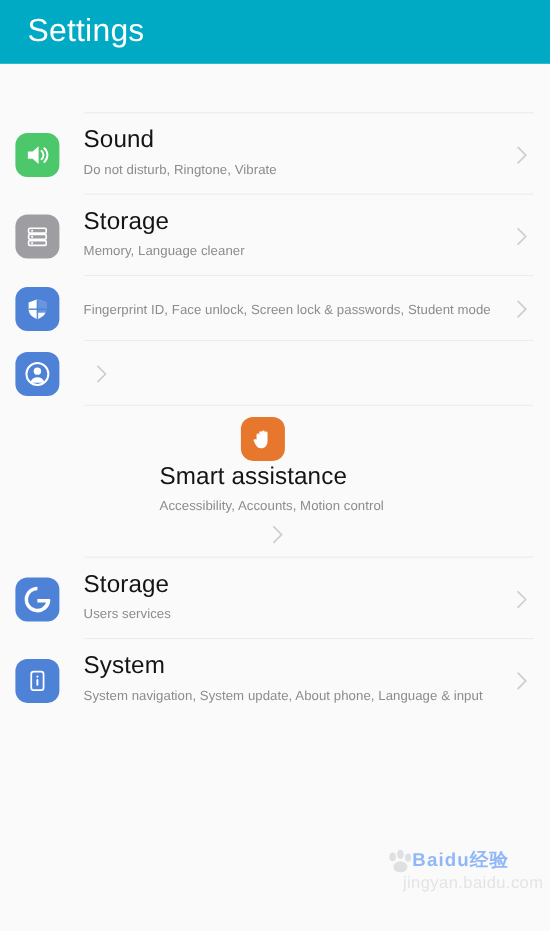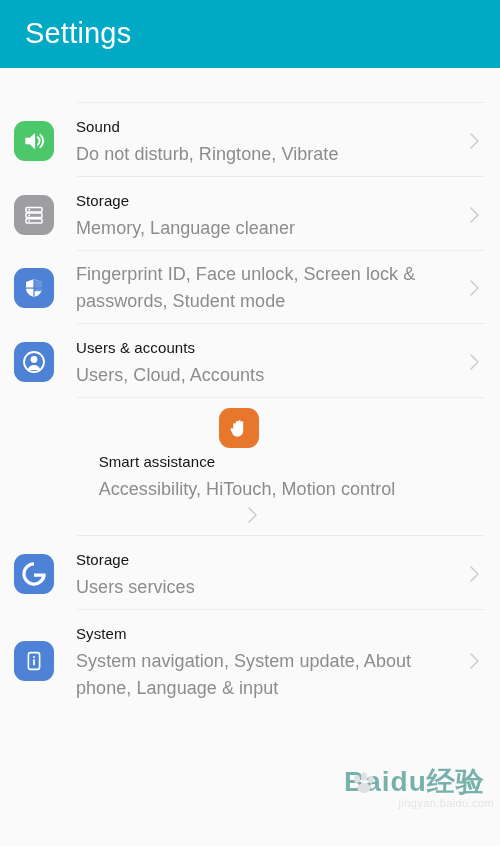--- a/index.html
+++ b/index.html
@@ -6,21 +6,21 @@
   html, body {
     width:500px; height:846px;
     background:#fafafa;
     font-family:"Liberation Sans", sans-serif;
     overflow:hidden;
   }
   #app { position:relative; width:500px; height:846px; background:#fafafa; overflow:hidden; }
 
   
   .header {
-    position:absolute; top:0; left:0; width:500px; height:68px;
+    position:absolute; top:0; left:0; width:500px; height:58px;
     background:#00aac4; z-index:10;
     display:flex; align-items:center;
   }
   .header-title {
     color:#ffffff; font-size:29px; letter-spacing:0.2px;
     padding-left:25px; font-weight:400; line-height:1;
     margin-top:-1px;
   }
 
   
@@ -33,26 +33,26 @@
     min-height:52px;
   }
   .row-icon {
     flex:0 0 40px; width:40px; height:40px;
     border-radius:11px;
     display:flex; align-items:center; justify-content:center;
     margin-right:22px;
   }
   .row-text { flex:1 1 auto; padding-right:6px; min-width:0; }
   .row-title {
-    font-size:15px; color:#141414; line-height:28px;
+    font-size:22px; color:#141414; line-height:28px;
     font-weight:400; letter-spacing:0.1px;
     white-space:nowrap;
   }
   .row-sub {
-    font-size:18px; color:#8c8c8c; line-height:27px;
+    font-size:12px; color:#8c8c8c; line-height:27px;
     font-weight:400; letter-spacing:0.05px;
   }
   .chev {
     flex:0 0 24px; width:24px; height:24px;
     display:flex; align-items:center; justify-content:center;
     margin-left:4px;
   }
   .chev svg { display:block; }
 
   .divider {
@@ -67,25 +67,25 @@
   }
   .clip-top .row { position:absolute; left:0; top:-38px; width:500px; }
 
   
   .watermark {
     position:absolute; right:6px; bottom:12px;
     width:150px; height:66px; pointer-events:none;
     opacity:0.55;
   }
   .wm-main {
-    font-size:28px; font-weight:700; color:#0f766e;
-    letter-spacing:1px; line-height:28px; text-align:left;
+    font-size:17px; font-weight:700; color:#3b82f6;
+    letter-spacing:1px; line-height:28px; text-align:center;
   }
   .wm-sub {
-    font-size:11px; color:#cfd1d6; text-align:right;
+    font-size:15px; color:#cfd1d6; text-align:right;
     letter-spacing:0.4px; line-height:14px;
   }
   .wm-paw {
     position:absolute; left:8px; top:4px; width:24px; height:22px;
   }
 </style>
 </head>
 <body>
 
 <div id="app">
@@ -172,41 +172,37 @@
     <div class="divider"></div>
 
     <div class="row" style="padding-top:10px;padding-bottom:8px;">
       <div class="row-icon" style="background:#4E82D6;">
         <svg width="26" height="26" viewBox="0 0 24 24" aria-hidden="true">
           <circle cx="12" cy="12" r="9.2" fill="none" stroke="#fff" stroke-width="1.7"></circle>
           <circle cx="12" cy="9.6" r="3.1" fill="#fff"></circle>
           <path d="M5.9 19.4 C7 16.3 9.3 14.8 12 14.8 C14.7 14.8 17 16.3 18.1 19.4 Z" fill="#fff"></path>
         </svg>
       </div>
-      <div class="row-text">
-        <div class="row-title">Users &amp; accounts</div>
-        <div class="row-sub">Users, Cloud, Accounts</div>
-      </div>
       <div class="chev">
         <svg width="20" height="20" viewBox="0 0 20 20">
             <path d="M7 3 L14 10 L7 17" fill="none" stroke="#cdced2" stroke-width="1.6" stroke-linecap="round" stroke-linejoin="round"></path>
           </svg>
       </div>
     </div>
     <div class="divider"></div>
 
     <div class="row" style="padding-top:10px;padding-bottom:8px;flex-direction:column;">
       <div class="row-icon" style="background:#E8772E;">
         <svg width="24" height="24" viewBox="0 0 24 24" aria-hidden="true">
           <path d="M6.2 12.6 V8.4 a1.25 1.25 0 0 1 2.5 0 V6.2 a1.25 1.25 0 0 1 2.5 0 V5.6 a1.25 1.25 0 0 1 2.5 0 V6.6 a1.25 1.25 0 0 1 2.5 0 V14 c0 4.1-2.3 6.6-5.6 6.6 -2.8 0-4.4-1.4-5.6-3.9 L3.9 14.2 a1.2 1.2 0 0 1 1.8-1.6 Z" fill="#fff"></path>
         </svg>
       </div>
       <div class="row-text">
         <div class="row-title">Smart assistance</div>
-        <div class="row-sub">Accessibility, HiTouch, Motion control</div>
+        <div class="row-sub">Accessibility, Accounts, Motion control</div>
       </div>
       <div class="chev">
         <svg width="20" height="20" viewBox="0 0 20 20">
             <path d="M7 3 L14 10 L7 17" fill="none" stroke="#cdced2" stroke-width="1.6" stroke-linecap="round" stroke-linejoin="round"></path>
           </svg>
       </div>
     </div>
     <div class="divider"></div>
 
     <div class="row" style="padding-top:10px;padding-bottom:8px;">

